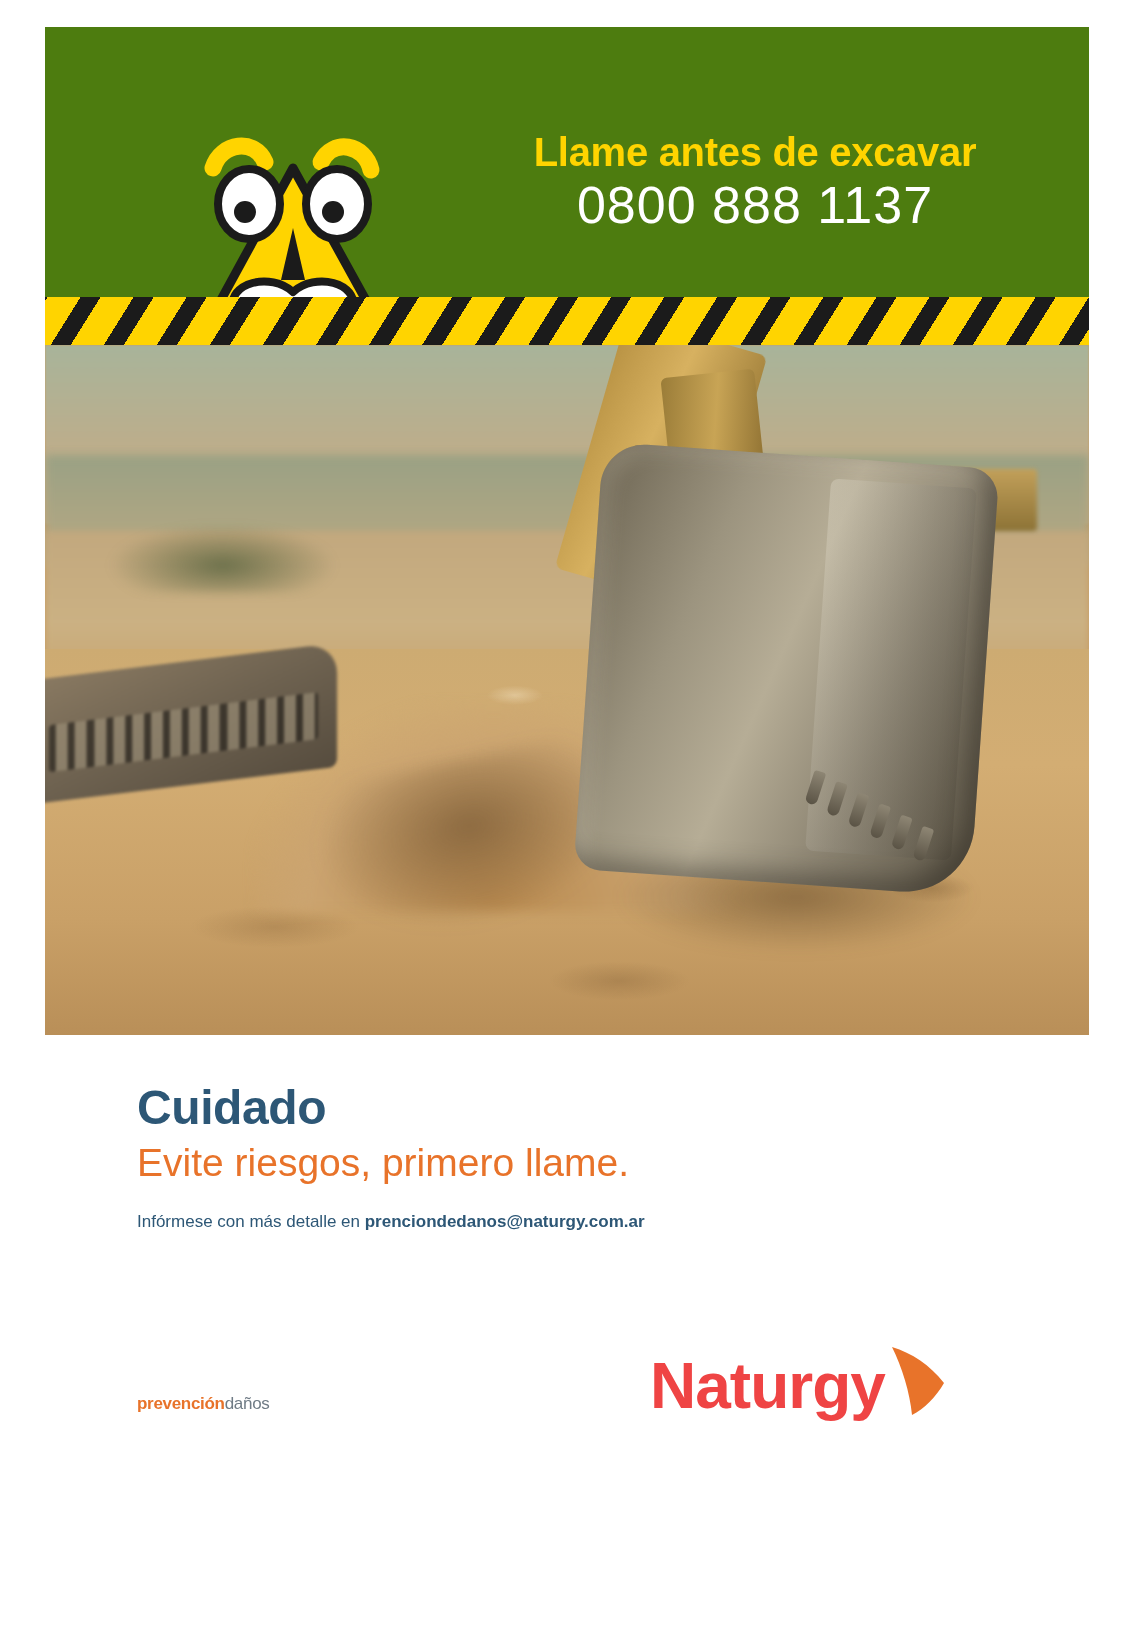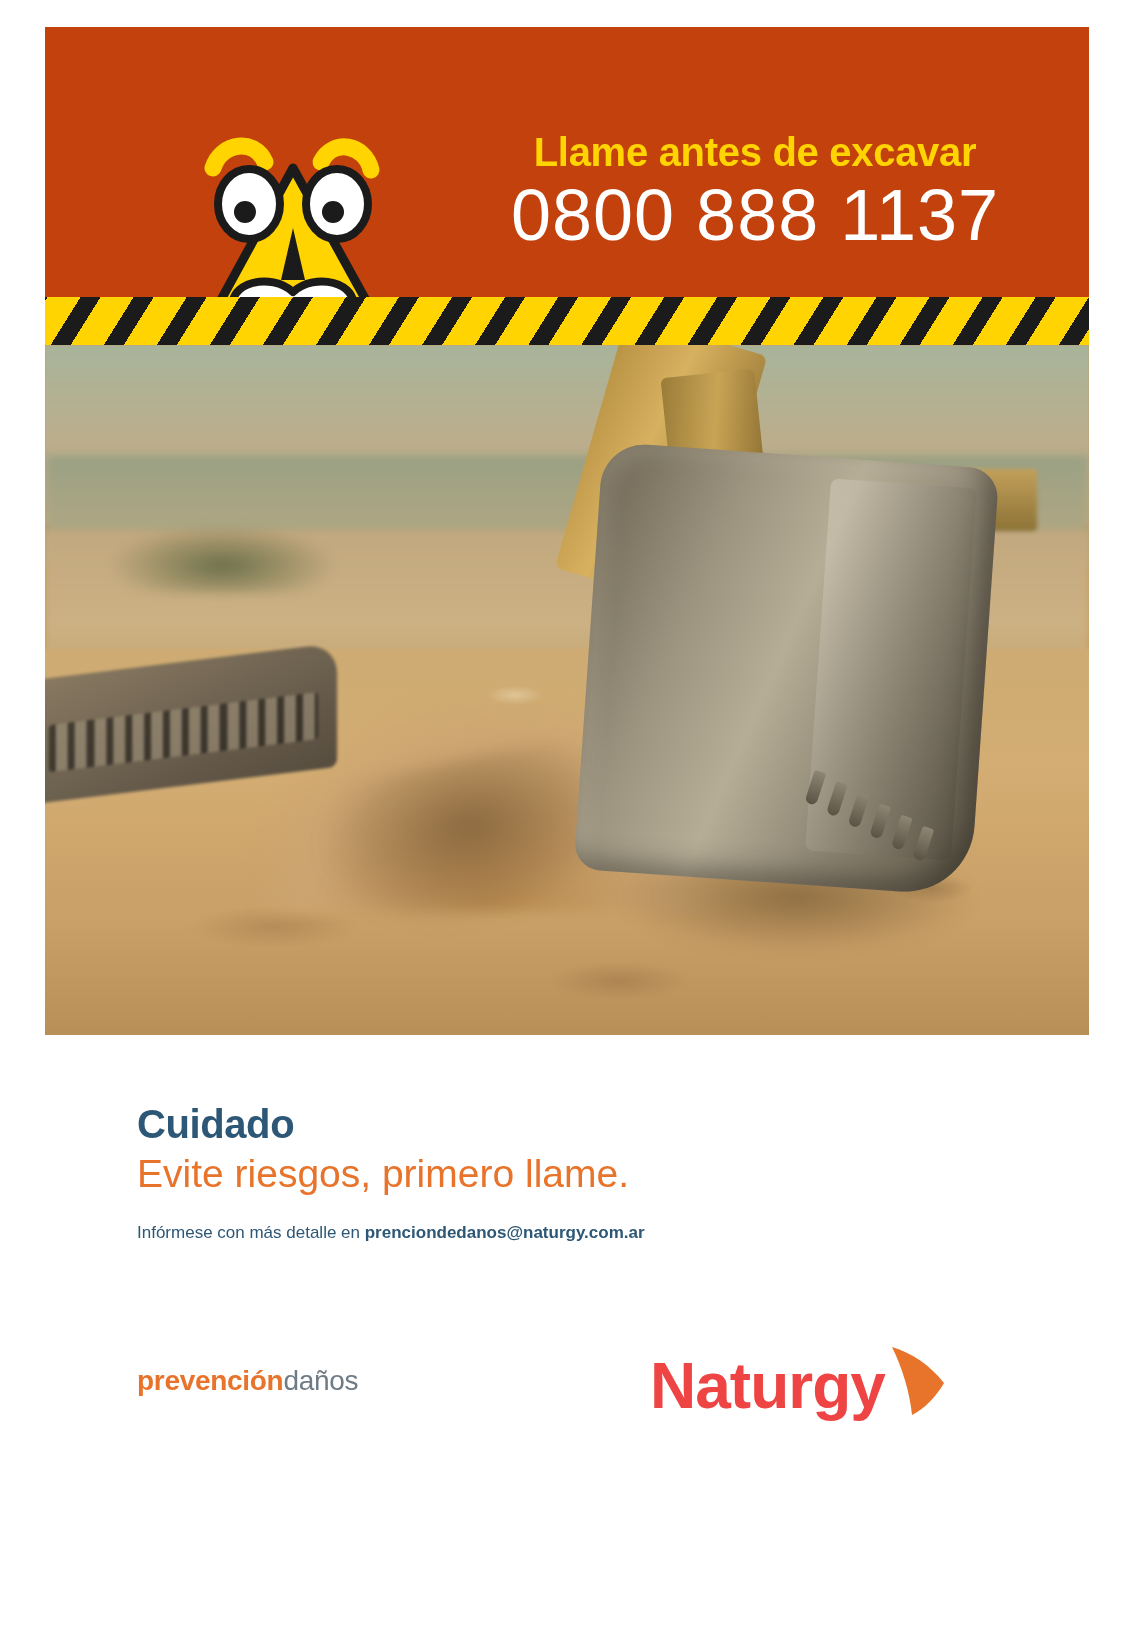--- a/index.html
+++ b/index.html
@@ -24,41 +24,41 @@
     background: #ffffff;
   }
 
   
   .header-band {
     position: absolute;
     left: 45px;
     top: 27px;
     width: 1044px;
     height: 270px;
-    background: #c2410c;
+    background: #4d7c0f;
   }
 
   .header-text {
     position: absolute;
     left: 380px;
     top: 105px;
     width: 660px;
     text-align: center;
   }
   .header-title {
     font-size: 40px;
     font-weight: bold;
     color: #ffd400;
     letter-spacing: -0.3px;
     line-height: 1.0;
     white-space: nowrap;
   }
   .header-phone {
     margin-top: 6px;
-    font-size: 72px;
+    font-size: 52px;
     color: #ffffff;
     font-weight: 300;
     letter-spacing: 1px;
     line-height: 1.05;
     white-space: nowrap;
   }
 
   
   .mascot {
     position: absolute;
@@ -256,26 +256,25 @@
   }
 
   
   .txt-block {
     position: absolute;
     left: 137px;
     top: 1082px;
     width: 880px;
   }
   .cuidado {
-    font-size: 40px;
+    font-size: 48px;
     font-weight: bold;
     color: #2d5776;
     letter-spacing: -0.4px;
     line-height: 1.1;
-    margin-top: 20px;
   }
   .line1 {
     margin-top: 10px;
     font-size: 31px;
     color: #2d5776;
     font-weight: 400;
     line-height: 1.25;
   }
   .line2 {
     margin-top: 4px;
@@ -292,22 +291,22 @@
   }
   .info .email {
     font-weight: bold;
     color: #2d5776;
   }
 
   
   .footer-left {
     position: absolute;
     left: 137px;
-    top: 1365px;
-    font-size: 28px;
+    top: 1394px;
+    font-size: 17px;
     letter-spacing: -0.3px;
   }
   .footer-left .pv {
     color: #e8732a;
     font-weight: bold;
   }
   .footer-left .dn {
     color: #6f7b85;
     font-weight: 400;
   }

